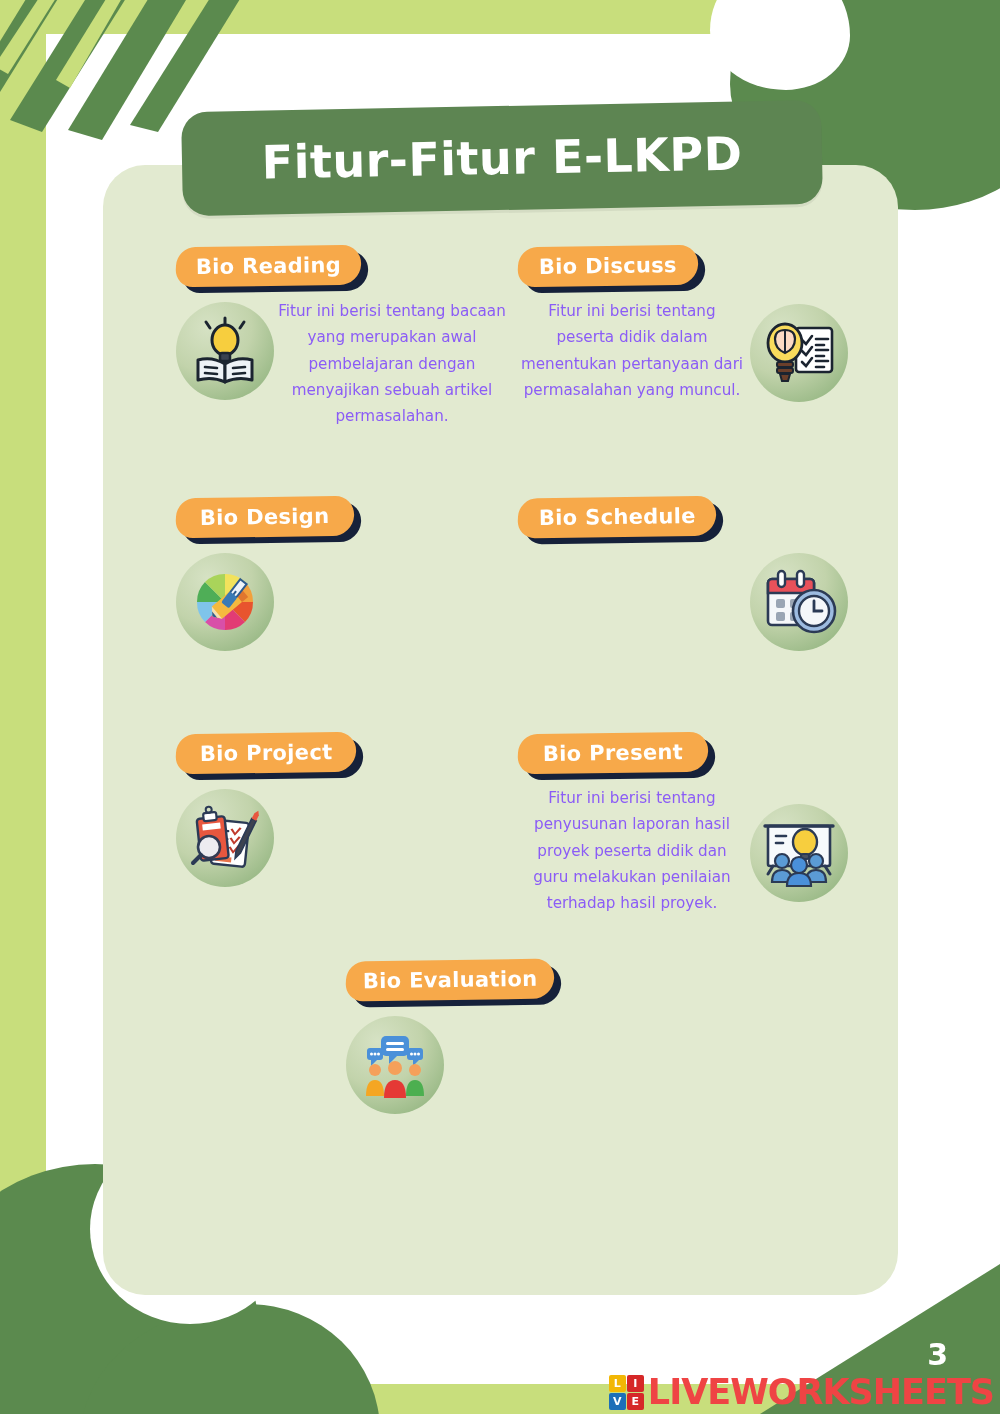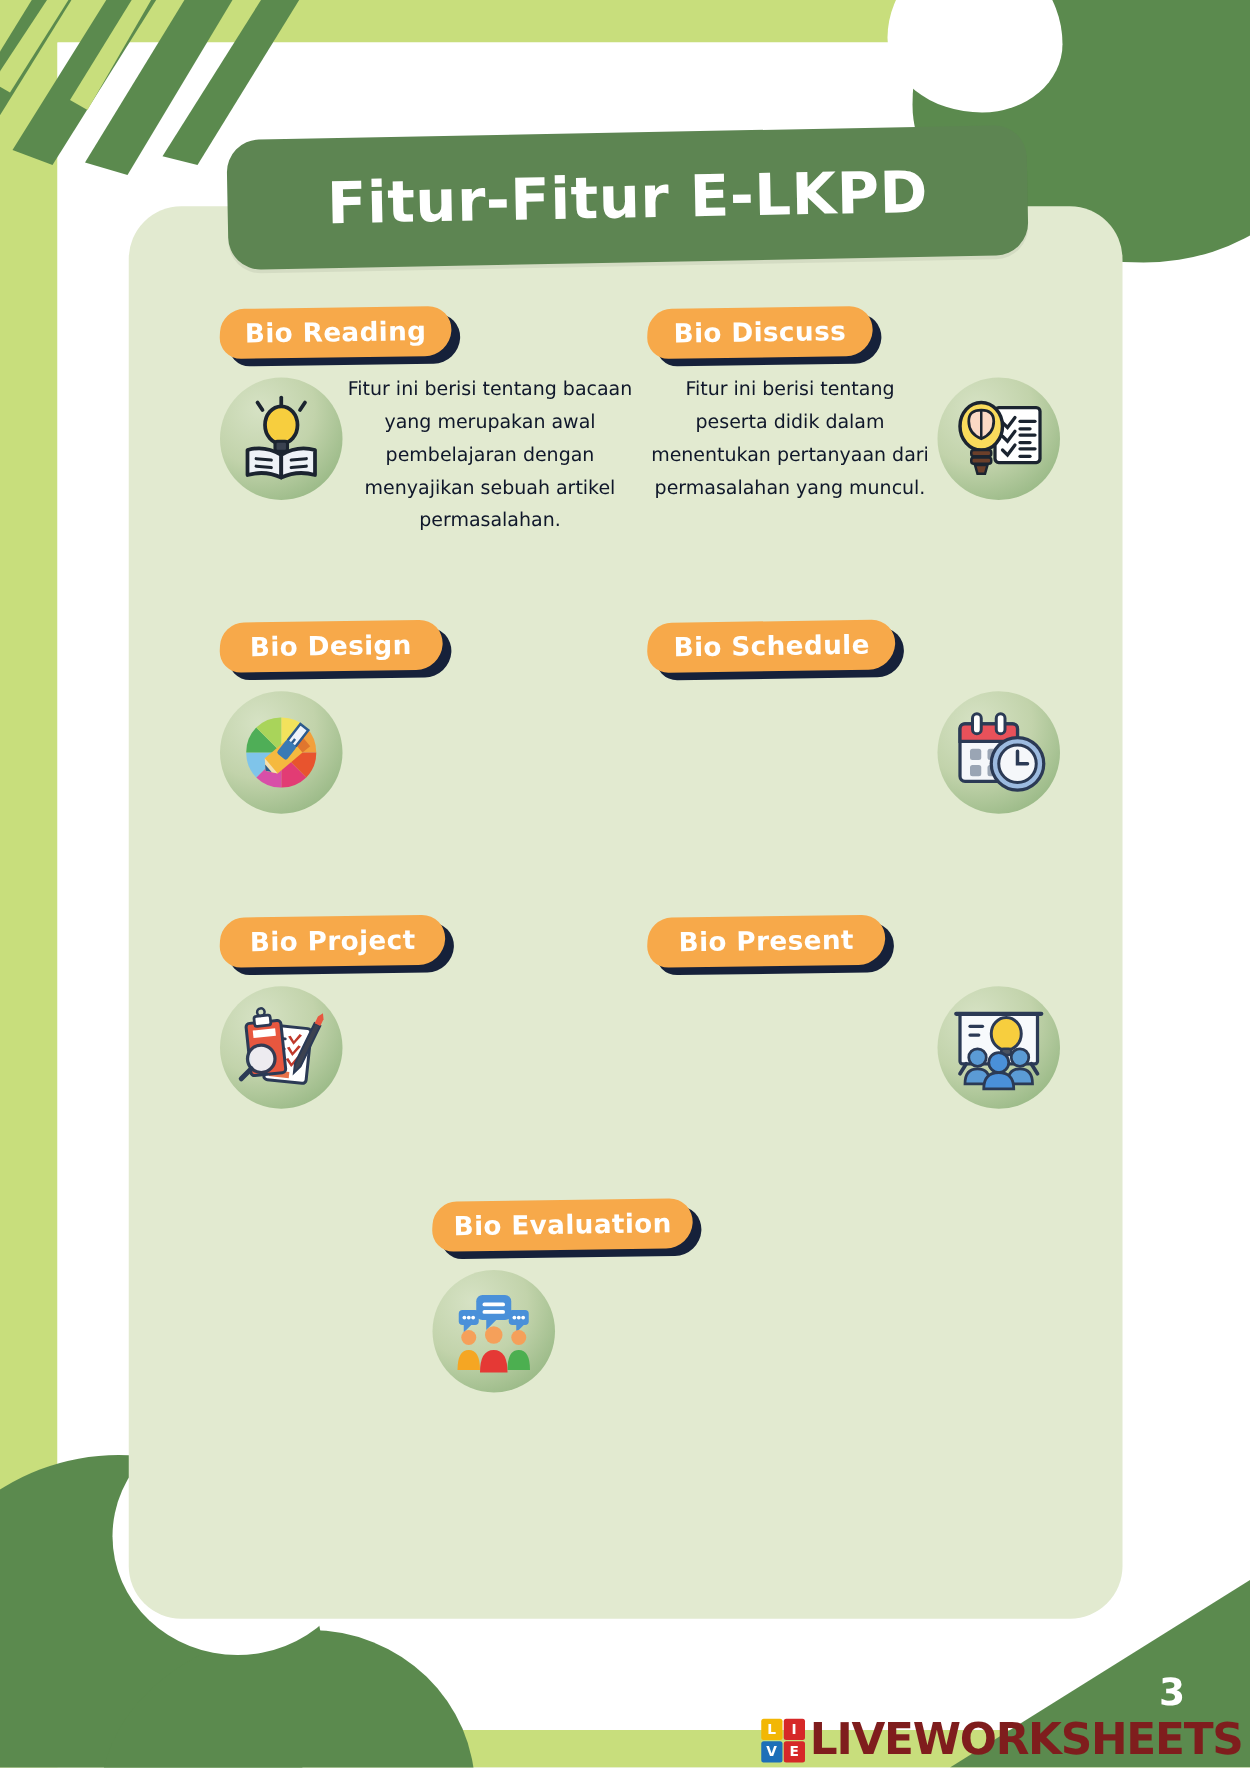--- a/index.html
+++ b/index.html
@@ -140,39 +140,39 @@
   .badge-label {
     color: #ffffff;
     font-size: 21px;
     font-weight: bold;
     letter-spacing: 0.3px;
     transform: skewX(4deg);
     white-space: nowrap;
   }
 
   .body-row { display: flex; align-items: flex-start; gap: 4px; }
-  .body-row.icon-right { flex-direction: row-reverse; }
+  .body-row.icon-right { flex-direction: row-reverse; align-items: center; }
 
   .icon-circle {
     flex: 0 0 auto;
     width: 98px; height: 98px;
     border-radius: 50%;
     background: radial-gradient(circle at 32% 26%, #d6e2c4 0%, #c2d3ab 45%, #86ad75 100%);
     display: flex;
     align-items: center;
     justify-content: center;
     margin-top: 4px;
   }
   .icon-circle svg { display: block; }
 
   .desc {
     flex: 1 1 auto;
     font-size: 15.2px;
     line-height: 1.73;
-    color: #0f172a;
+    color: #8b5cf6;
     text-align: center;
     font-family: "DejaVu Sans", sans-serif;
   }
 
   
   #f-reading    { left: 176px; top: 246px; }
   #f-discuss    { left: 518px; top: 246px; }
   #f-design     { left: 176px; top: 497px; }
   #f-schedule   { left: 518px; top: 497px; }
   #f-project    { left: 176px; top: 733px; }
@@ -207,21 +207,21 @@
     grid-template-rows: 17px 17px;
     gap: 1px;
   }
   .lw-cell {
     display: flex; align-items: center; justify-content: center;
     color: #ffffff;
     font-size: 11px; font-weight: bold;
     border-radius: 2px;
   }
   .lw-word {
-    color: #7f1d1d;
+    color: #ef4444;
     font-size: 35px;
     font-weight: bold;
     letter-spacing: -1px;
   }
 </style>
 </head>
 <body>
 
 <div class="deco lime-left"></div>
 <div class="deco lime-top"></div>
@@ -453,20 +453,21 @@
         <g>
           <circle cx="22" cy="45" r="7" fill="#5b9bd5" stroke="#2b3a55" stroke-width="2.2"></circle>
           <path d="M12 66 q0 -12 10 -12 q10 0 10 12 Z" fill="#5b9bd5" stroke="#2b3a55" stroke-width="2.2"></path>
           <circle cx="56" cy="45" r="7" fill="#5b9bd5" stroke="#2b3a55" stroke-width="2.2"></circle>
           <path d="M46 66 q0 -12 10 -12 q10 0 10 12 Z" fill="#5b9bd5" stroke="#2b3a55" stroke-width="2.2"></path>
           <circle cx="39" cy="49" r="8" fill="#4a90d9" stroke="#2b3a55" stroke-width="2.2"></circle>
           <path d="M27 70 q0 -13 12 -13 q12 0 12 13 Z" fill="#4a90d9" stroke="#2b3a55" stroke-width="2.2"></path>
         </g>
       </svg>
     </div>
+    <div class="desc">Fitur ini berisi tentang penyusunan laporan hasil proyek peserta didik dan guru melakukan penilaian terhadap hasil proyek.</div>
   </div>
 </div>
 
 <div class="feature" id="f-evaluation">
   <div class="badge-wrap">
     <div class="badge-shadow" style="width:208px"></div>
     <div class="badge" style="width:208px">
       <span class="badge-label">Bio Evaluation</span>
     </div>
   </div>

